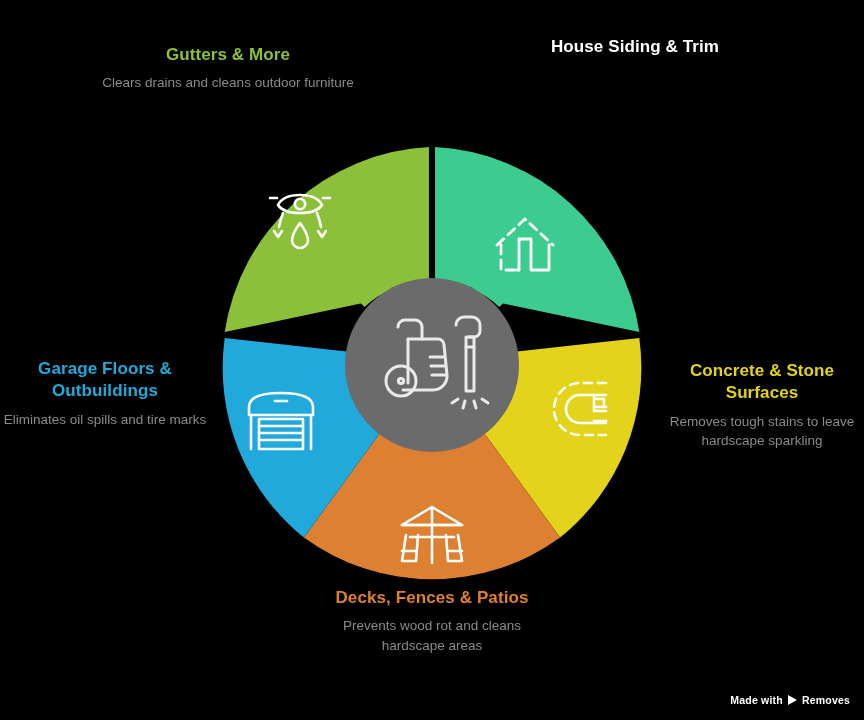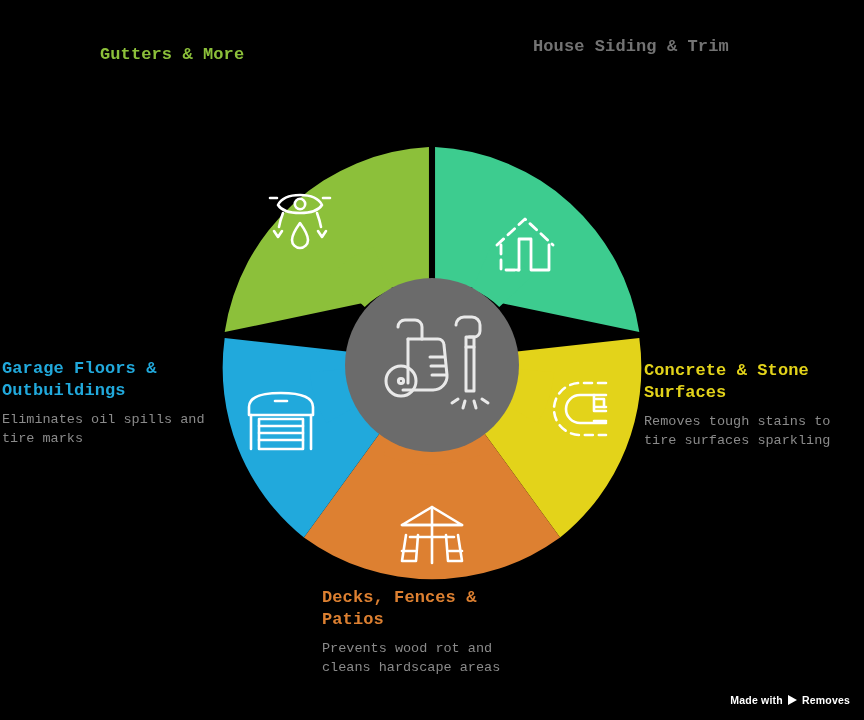--- a/index.html
+++ b/index.html
@@ -5,27 +5,27 @@
   html,body{margin:0;padding:0;}
   body{
     width:864px;height:720px;background:#000;
     font-family:"Liberation Sans", sans-serif;
     position:relative;overflow:hidden;
   }
   #stage{position:absolute;inset:0;}
   .wheel{position:absolute;left:214px;top:147px;width:436px;height:436px;}
   .wheel svg{display:block;}
 
-  .lbl{position:absolute;font-family:Liberation Mono, monospace;}
+  .lbl{position:absolute;text-align:center;}
   .lbl .t{font-weight:bold;font-size:17px;line-height:1.32;letter-spacing:.1px;}
   .lbl .d{color:#8a8a8a;font-size:13.5px;line-height:1.42;margin-top:7px;}
 
   #lbl-gutters{left:100px;top:44px;width:256px;}
   #lbl-siding{left:533px;top:36px;width:204px;}
-  #lbl-concrete{left:644px;top:360px;width:204px;}
+  #lbl-concrete{left:660px;top:360px;width:204px;}
   #lbl-decks{left:322px;top:587px;width:220px;}
   #lbl-garage{left:2px;top:358px;width:206px;}
 
   #watermark{
     position:absolute;right:14px;bottom:14px;
     display:flex;align-items:center;gap:5px;
     color:#fff;font-size:10.5px;font-weight:bold;letter-spacing:.2px;
   }
   #watermark .np-logo{
     display:inline-block;width:0;height:0;
@@ -130,29 +130,30 @@
           <path d="M 34 -18 L 34 26 L 42 26 L 42 -18"></path>
 
           <path d="M 26 34 L 20 38 M 33 36 L 31 43 M 42 36 L 44 43 M 50 34 L 56 38"></path>
         </g>
       </g>
     </svg>
   </div>
 
   <div class="lbl" id="lbl-gutters">
     <div class="t" style="color:#8CC03A">Gutters &amp; More</div>
+    <div class="d">Clears drains and cleans outdoor furniture</div>
   </div>
 
   <div class="lbl" id="lbl-siding">
-    <div class="t" style="color:#737373">House Siding &amp; Trim</div>
+    <div class="t" style="color:#ffffff">House Siding &amp; Trim</div>
   </div>
 
   <div class="lbl" id="lbl-concrete">
     <div class="t" style="color:#E3D31A">Concrete &amp; Stone Surfaces</div>
-    <div class="d">Removes tough stains to tire surfaces sparkling</div>
+    <div class="d">Removes tough stains to leave hardscape sparkling</div>
   </div>
 
   <div class="lbl" id="lbl-garage">
     <div class="t" style="color:#21A9DC">Garage Floors &amp; Outbuildings</div>
     <div class="d">Eliminates oil spills and tire marks</div>
   </div>
 
   <div class="lbl" id="lbl-decks">
     <div class="t" style="color:#DD8031">Decks, Fences &amp; Patios</div>
     <div class="d">Prevents wood rot and cleans hardscape areas</div>

